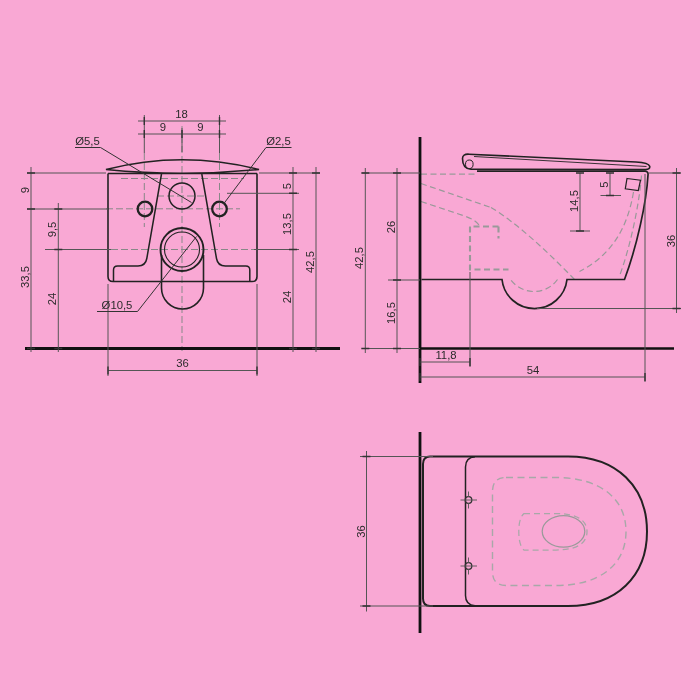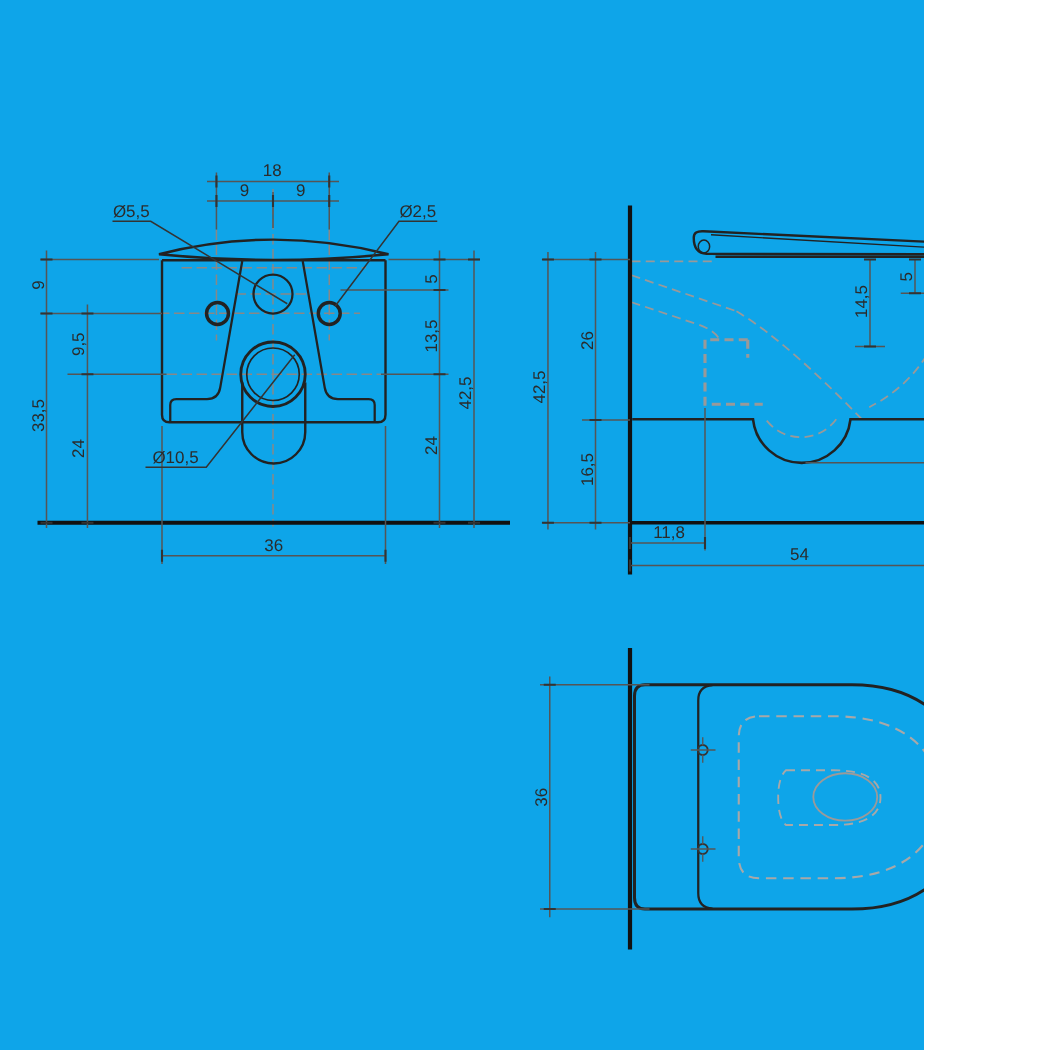--- a/index.html
+++ b/index.html
@@ -1,16 +1,16 @@
 <!DOCTYPE html>
 <html><head>
 <meta charset="utf-8">
 <style>
   html,body{margin:0;padding:0;background:#ffffff;}
-  .page{width:616px;height:700px;background:#0ea5e9;position:relative;overflow:hidden;}
+  .page{width:700px;height:700px;background:#f9a8d4;position:relative;overflow:hidden;}
   svg{display:block;}
   text{font-family:"Liberation Sans","DejaVu Sans",sans-serif;font-size:11.3px;fill:#2b2b2b;}
   .outline{stroke:#222222;fill:none;}
   .thick{stroke:#111111;fill:none;}
   .dim{stroke:#555555;stroke-width:1;fill:none;}
   .tick{stroke:#333333;stroke-width:1.4;fill:none;}
   .leader{stroke:#333333;stroke-width:1;fill:none;}
   .center{stroke:#888888;stroke-width:1;fill:none;stroke-dasharray:7 3;}
   .hidden{stroke:#999999;fill:none;stroke-dasharray:6 3.5;}
   .lightdash{stroke:#a8a8a8;fill:none;}

